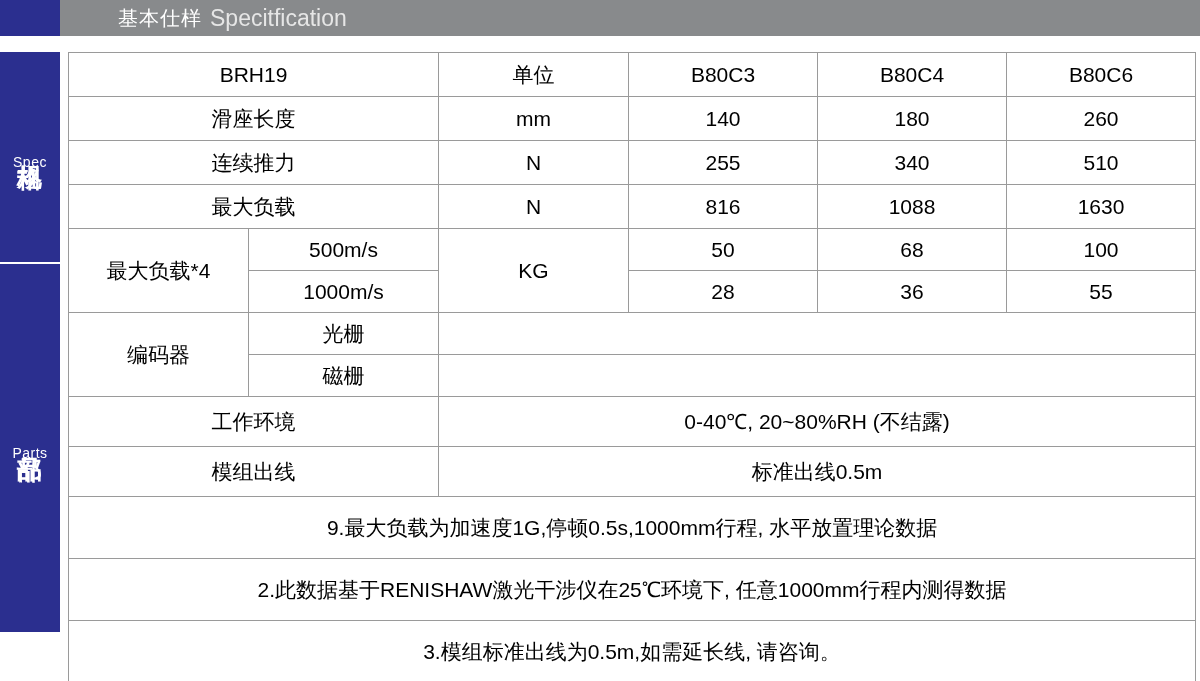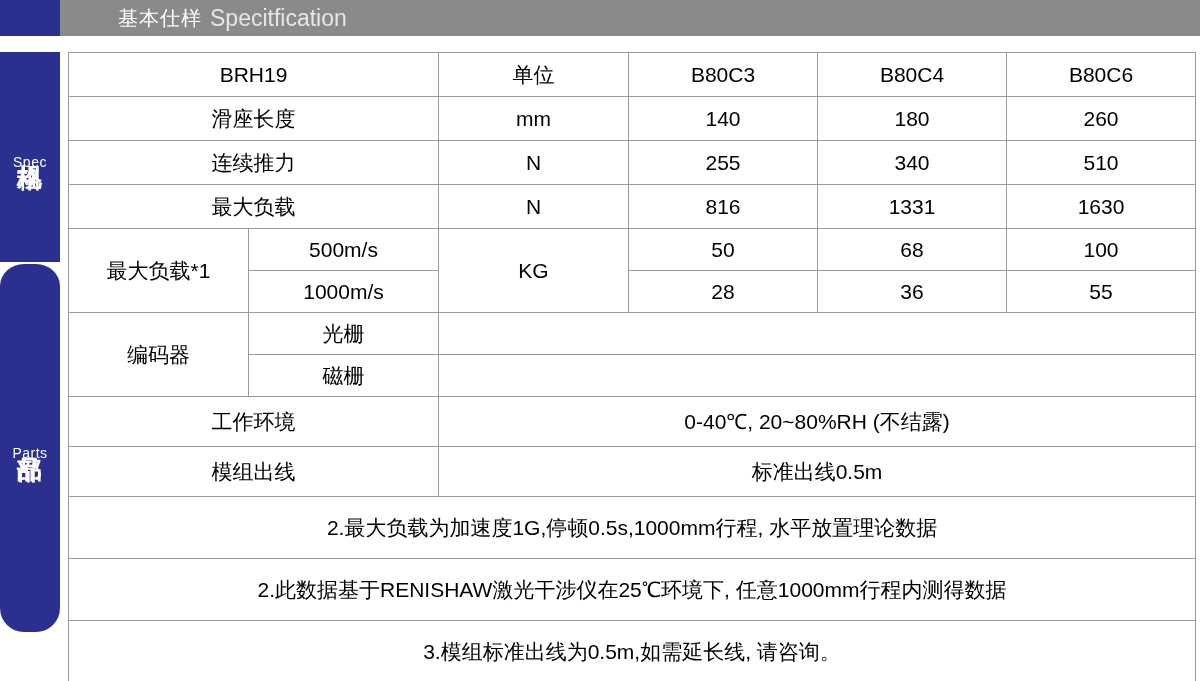--- a/index.html
+++ b/index.html
@@ -79,21 +79,20 @@
     align-items: center;
     justify-content: center;
     box-sizing: border-box;
   }
   .side-spec {
     height: 210px;
   }
   .side-parts {
     height: 370px;
     border-top: 2px solid #ffffff;
-    border-radius: 24px;
   }
   .side-cn {
     font-size: 25px;
     font-weight: bold;
     line-height: 1.12;
     letter-spacing: 1px;
     writing-mode: vertical-rl;
     text-orientation: upright;
   }
   .side-en {
@@ -196,26 +195,26 @@
             <td class="tall">N</td>
             <td class="tall">255</td>
             <td class="tall">340</td>
             <td class="tall">510</td>
           </tr>
 
           <tr>
             <td class="tall" colspan="2">最大负载</td>
             <td class="tall">N</td>
             <td class="tall">816</td>
-            <td class="tall">1331</td>
+            <td class="tall">1088</td>
             <td class="tall">1630</td>
           </tr>
 
           <tr>
-            <td class="row-42" rowspan="2">最大负载*1</td>
+            <td class="row-42" rowspan="2">最大负载*4</td>
             <td class="row-42">500m/s</td>
             <td class="row-42" rowspan="2">KG</td>
             <td class="row-42">50</td>
             <td class="row-42">68</td>
             <td class="row-42">100</td>
           </tr>
 
           <tr>
             <td class="row-42">1000m/s</td>
             <td class="row-42">28</td>
@@ -238,21 +237,21 @@
             <td class="tall" colspan="2">工作环境</td>
             <td class="tall note" colspan="4" style="text-align:center;padding-left:0;height:50px;">0-40℃, 20~80%RH (不结露)</td>
           </tr>
 
           <tr>
             <td class="tall" colspan="2">模组出线</td>
             <td class="tall" colspan="4" style="height:50px;text-align:center;">标准出线0.5m</td>
           </tr>
 
           <tr>
-            <td class="note" colspan="6">2.最大负载为加速度1G,停顿0.5s,1000mm行程, 水平放置理论数据</td>
+            <td class="note" colspan="6">9.最大负载为加速度1G,停顿0.5s,1000mm行程, 水平放置理论数据</td>
           </tr>
           <tr>
             <td class="note" colspan="6">2.此数据基于RENISHAW激光干涉仪在25℃环境下, 任意1000mm行程内测得数据</td>
           </tr>
           <tr>
             <td class="note" colspan="6">3.模组标准出线为0.5m,如需延长线, 请咨询。</td>
           </tr>
         </tbody>
       </table>
     </div>

